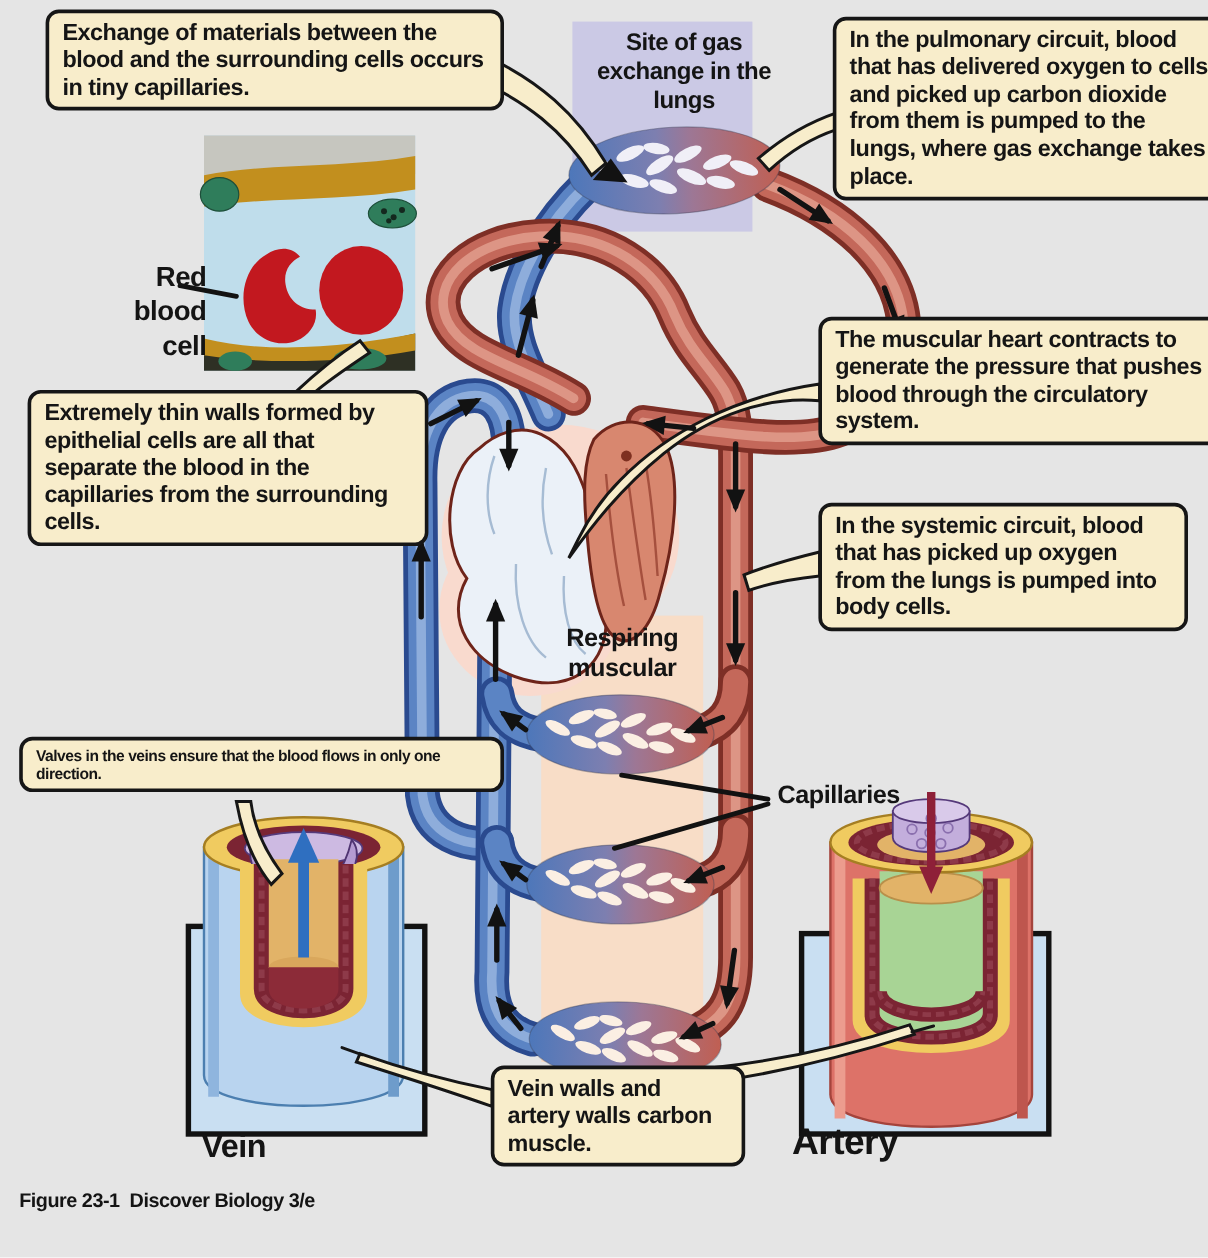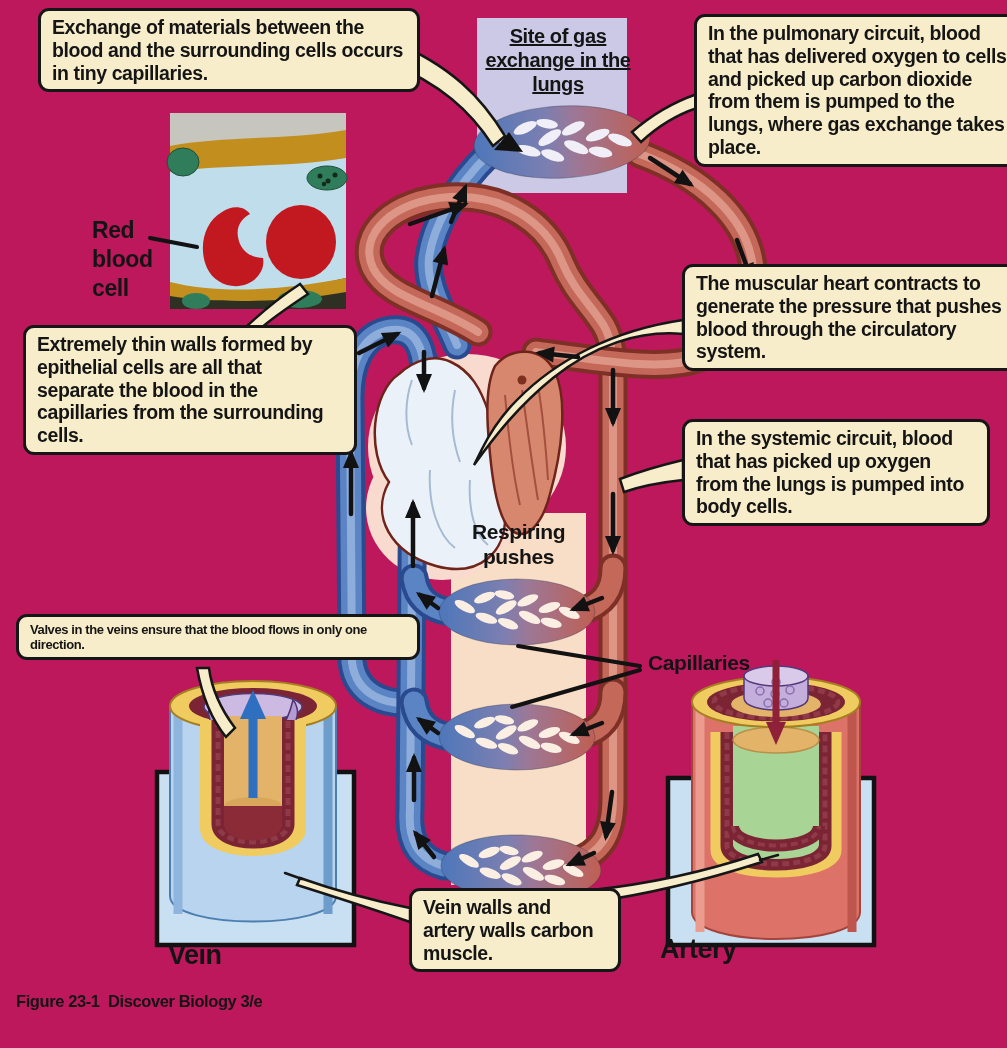--- a/index.html
+++ b/index.html
@@ -1,37 +1,37 @@
 <!DOCTYPE html>
 <html><head>
 <meta charset="utf-8">
 <style>
   html,body{margin:0;padding:0;background:#fff;}
-  .stage{position:relative;width:1007px;height:1048px;background:#be185d;overflow:hidden;
+  .stage{position:relative;width:1007px;height:1048px;background:#e5e5e5;overflow:hidden;
          font-family:"Liberation Sans","DejaVu Sans",sans-serif;color:#141414;}
   .bgbox{position:absolute;z-index:1;}
   svg.art{position:absolute;left:0;top:0;z-index:2;}
   .co{position:absolute;z-index:3;background:#F8EDCB;border:3px solid #161616;border-radius:11px;
       padding:5px 11px;font-weight:bold;font-size:19.5px;line-height:1.17;letter-spacing:-0.4px;color:#151515;}
-  .lbl{position:absolute;z-index:3;font-weight:bold;color:#141414;letter-spacing:-0.4px;}
+  .lbl{position:absolute;z-index:3;font-weight:bold;color:#141414;letter-spacing:-0.4px;text-align:right;}
   .b1{left:38px;top:8px;width:354px;}
   .b2{left:694px;top:14px;width:300px;}
   .b3{left:682px;top:264px;width:316px;}
   .b4{left:682px;top:419px;width:280px;}
   .b5{left:23px;top:325px;width:306px;}
   .b6{left:16px;top:614px;width:376px;font-size:13px;}
   .b7{left:409px;top:888px;width:184px;}
   .lungs-bg{left:477px;top:18px;width:150px;height:175px;background:#CBC9E5;}
   .tissues-bg{left:451px;top:513px;width:135px;height:372px;background:#F8DDC7;}
-  .lungs-label{left:485px;top:24px;width:146px;text-align:center;font-size:20px;line-height:1.2;text-decoration:underline;}
+  .lungs-label{left:497px;top:24px;width:146px;text-align:center;font-size:20px;line-height:1.2;}
   .tissues-label{left:451px;top:519px;width:135px;text-align:center;font-size:21px;line-height:1.2;}
   .rbc-label{left:92px;top:216px;width:80px;font-size:23px;line-height:1.25;}
   .cap-label{left:648px;top:651px;font-size:21px;}
   .vein-label{left:151px;top:940px;font-size:27px;letter-spacing:-0.5px;margin-left:17px;}
-  .artery-label{left:660px;top:934px;font-size:27px;letter-spacing:-0.5px;}
+  .artery-label{left:660px;top:934px;font-size:31px;letter-spacing:-0.5px;}
   .credit1{left:16px;top:992px;font-size:16.5px;white-space:pre;}
   .credit2{left:16px;top:1014px;font-size:16.5px;white-space:pre;margin-top:44px;}
   
   .tB1{stroke:#2A4A8F;stroke-width:29px;fill:none;stroke-linecap:round;}
   .tB2{stroke:#5B84C4;stroke-width:21px;fill:none;stroke-linecap:round;}
   .tB3{stroke:#93B1DE;stroke-width:8px;fill:none;stroke-linecap:round;opacity:.9;}
   .tR1{stroke:#7E2F26;stroke-width:29px;fill:none;stroke-linecap:round;}
   .tR2{stroke:#C4685A;stroke-width:21px;fill:none;stroke-linecap:round;}
   .tR3{stroke:#E09A8A;stroke-width:8px;fill:none;stroke-linecap:round;opacity:.9;}
   .fa{stroke:#121212;stroke-width:4.5px;fill:none;stroke-linecap:round;marker-end:url(#mA);}
@@ -269,20 +269,20 @@
 
   <div class="co b1">Exchange of materials between the blood and the surrounding cells occurs in tiny capillaries.</div>
   <div class="co b2">In the pulmonary circuit, blood that has delivered oxygen to cells and picked up carbon dioxide from them is pumped to the lungs, where gas exchange takes place.</div>
   <div class="co b3">The muscular heart contracts to generate the pressure that pushes blood through the circulatory system.</div>
   <div class="co b4">In the systemic circuit, blood that has picked up oxygen from the lungs is pumped into body cells.</div>
   <div class="co b5">Extremely thin walls formed by epithelial cells are all that separate the blood in the capillaries from the surrounding cells.</div>
   <div class="co b6">Valves in the veins ensure that the blood flows in only one direction.</div>
   <div class="co b7">Vein walls and artery walls carbon muscle.</div>
 
   <div class="lbl lungs-label">Site of gas exchange in the lungs</div>
-  <div class="lbl tissues-label">Respiring pushes</div>
+  <div class="lbl tissues-label">Respiring muscular</div>
   <div class="lbl rbc-label">Red blood cell</div>
   <div class="lbl cap-label">Capillaries</div>
   <div class="lbl vein-label">Vein</div>
   <div class="lbl artery-label">Artery</div>
   <div class="lbl credit1">Figure 23-1  Discover Biology 3/e</div>
   <div class="lbl credit2">© 2006 W. W. Norton &amp; Company, Inc.</div>
 </div>
 
 </body></html>

